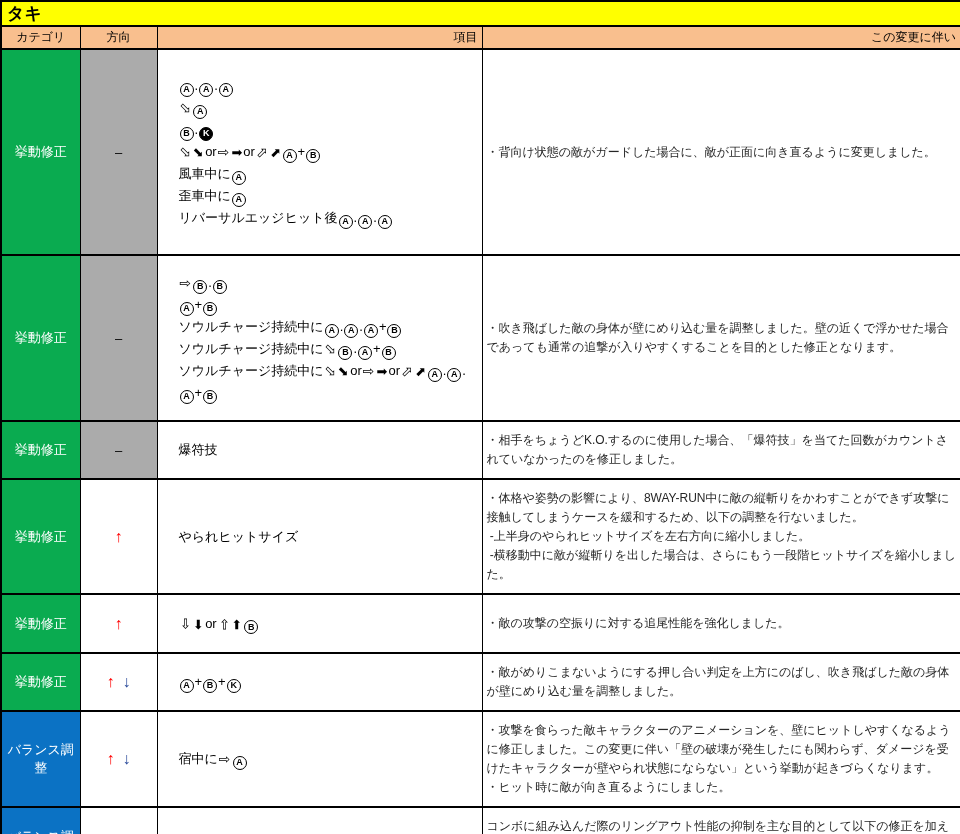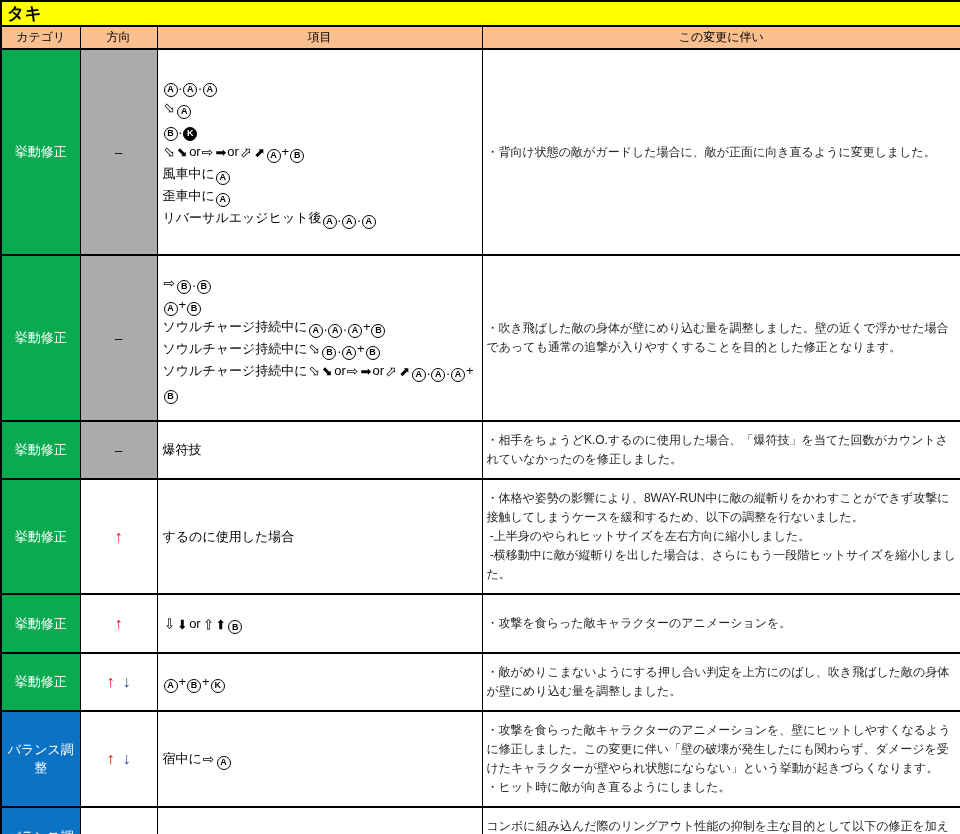--- a/index.html
+++ b/index.html
@@ -48,21 +48,21 @@
     padding:0 5px;
   }
   tr.header-row{height:23px;}
   .hcell{
     background:var(--header-bg);
     font-size:12px;
     font-weight:normal;
     padding:0 4px;
   }
   .hcell.center{text-align:center;}
-  .hcell.left{text-align:center;margin-top:32px;}
+  .hcell.left{text-align:right;margin-top:32px;}
   
   #rows tr:nth-child(1){height:206px;}
   #rows tr:nth-child(2){height:166px;}
   #rows tr:nth-child(3){height:57px;}
   #rows tr:nth-child(4){height:93px;}
   #rows tr:nth-child(5){height:59px;}
   #rows tr:nth-child(6){height:56px;}
   #rows tr:nth-child(7){height:91px;}
   #rows tr:nth-child(8){height:58px;}
 
@@ -81,20 +81,21 @@
   }
   td.dir.graybg{background:var(--gray);}
   td.items{
     font-size:13px;
     padding:3px 5px;
     background:#fff;
   }
   .item-line{
     line-height:22px;
     white-space:pre-wrap;
+    margin-left:16px;
   }
   td.update{
     font-size:12px;
     color:var(--update-ink);
     padding:9px 4px;
     background:#fff;
   }
   .update-line{
     line-height:19px;
     white-space:pre-wrap;
@@ -199,36 +200,36 @@
             <div class="item-line">爆符技</div>
           </td>
           <td class="update">
             <div class="update-line">・相手をちょうどK.O.するのに使用した場合、「爆符技」を当てた回数がカウントされていなかったのを修正しました。</div>
           </td>
         </tr>
         <tr>
           <td class="cat green">挙動修正</td>
           <td class="dir"><span class="dirarrow up">↑</span></td>
           <td class="items">
-            <div class="item-line">するのに使用した場合</div>
+            <div class="item-line">やられヒットサイズ</div>
           </td>
           <td class="update">
             <div class="update-line">・体格や姿勢の影響により、8WAY-RUN中に敵の縦斬りをかわすことができず攻撃に接触してしまうケースを緩和するため、以下の調整を行ないました。</div>
             <div class="update-line"> -上半身のやられヒットサイズを左右方向に縮小しました。</div>
             <div class="update-line"> -横移動中に敵が縦斬りを出した場合は、さらにもう一段階ヒットサイズを縮小しました。</div>
           </td>
         </tr>
         <tr>
           <td class="cat green">挙動修正</td>
           <td class="dir"><span class="dirarrow up">↑</span></td>
           <td class="items">
             <div class="item-line"><span class="arr w r90">⇨</span><span class="arr b r90">➡</span>or<span class="arr w rm90">⇨</span><span class="arr b rm90">➡</span><span class="key">B</span></div>
           </td>
           <td class="update">
-            <div class="update-line">・攻撃を食らった敵キャラクターのアニメーションを。</div>
+            <div class="update-line">・敵の攻撃の空振りに対する追尾性能を強化しました。</div>
           </td>
         </tr>
         <tr>
           <td class="cat green">挙動修正</td>
           <td class="dir"><span class="dirarrow up">↑</span><span class="dirarrow down">↓</span></td>
           <td class="items">
             <div class="item-line"><span class="key">A</span>+<span class="key">B</span>+<span class="key">K</span></div>
           </td>
           <td class="update">
             <div class="update-line">・敵がめりこまないようにする押し合い判定を上方にのばし、吹き飛ばした敵の身体が壁にめり込む量を調整しました。</div>

